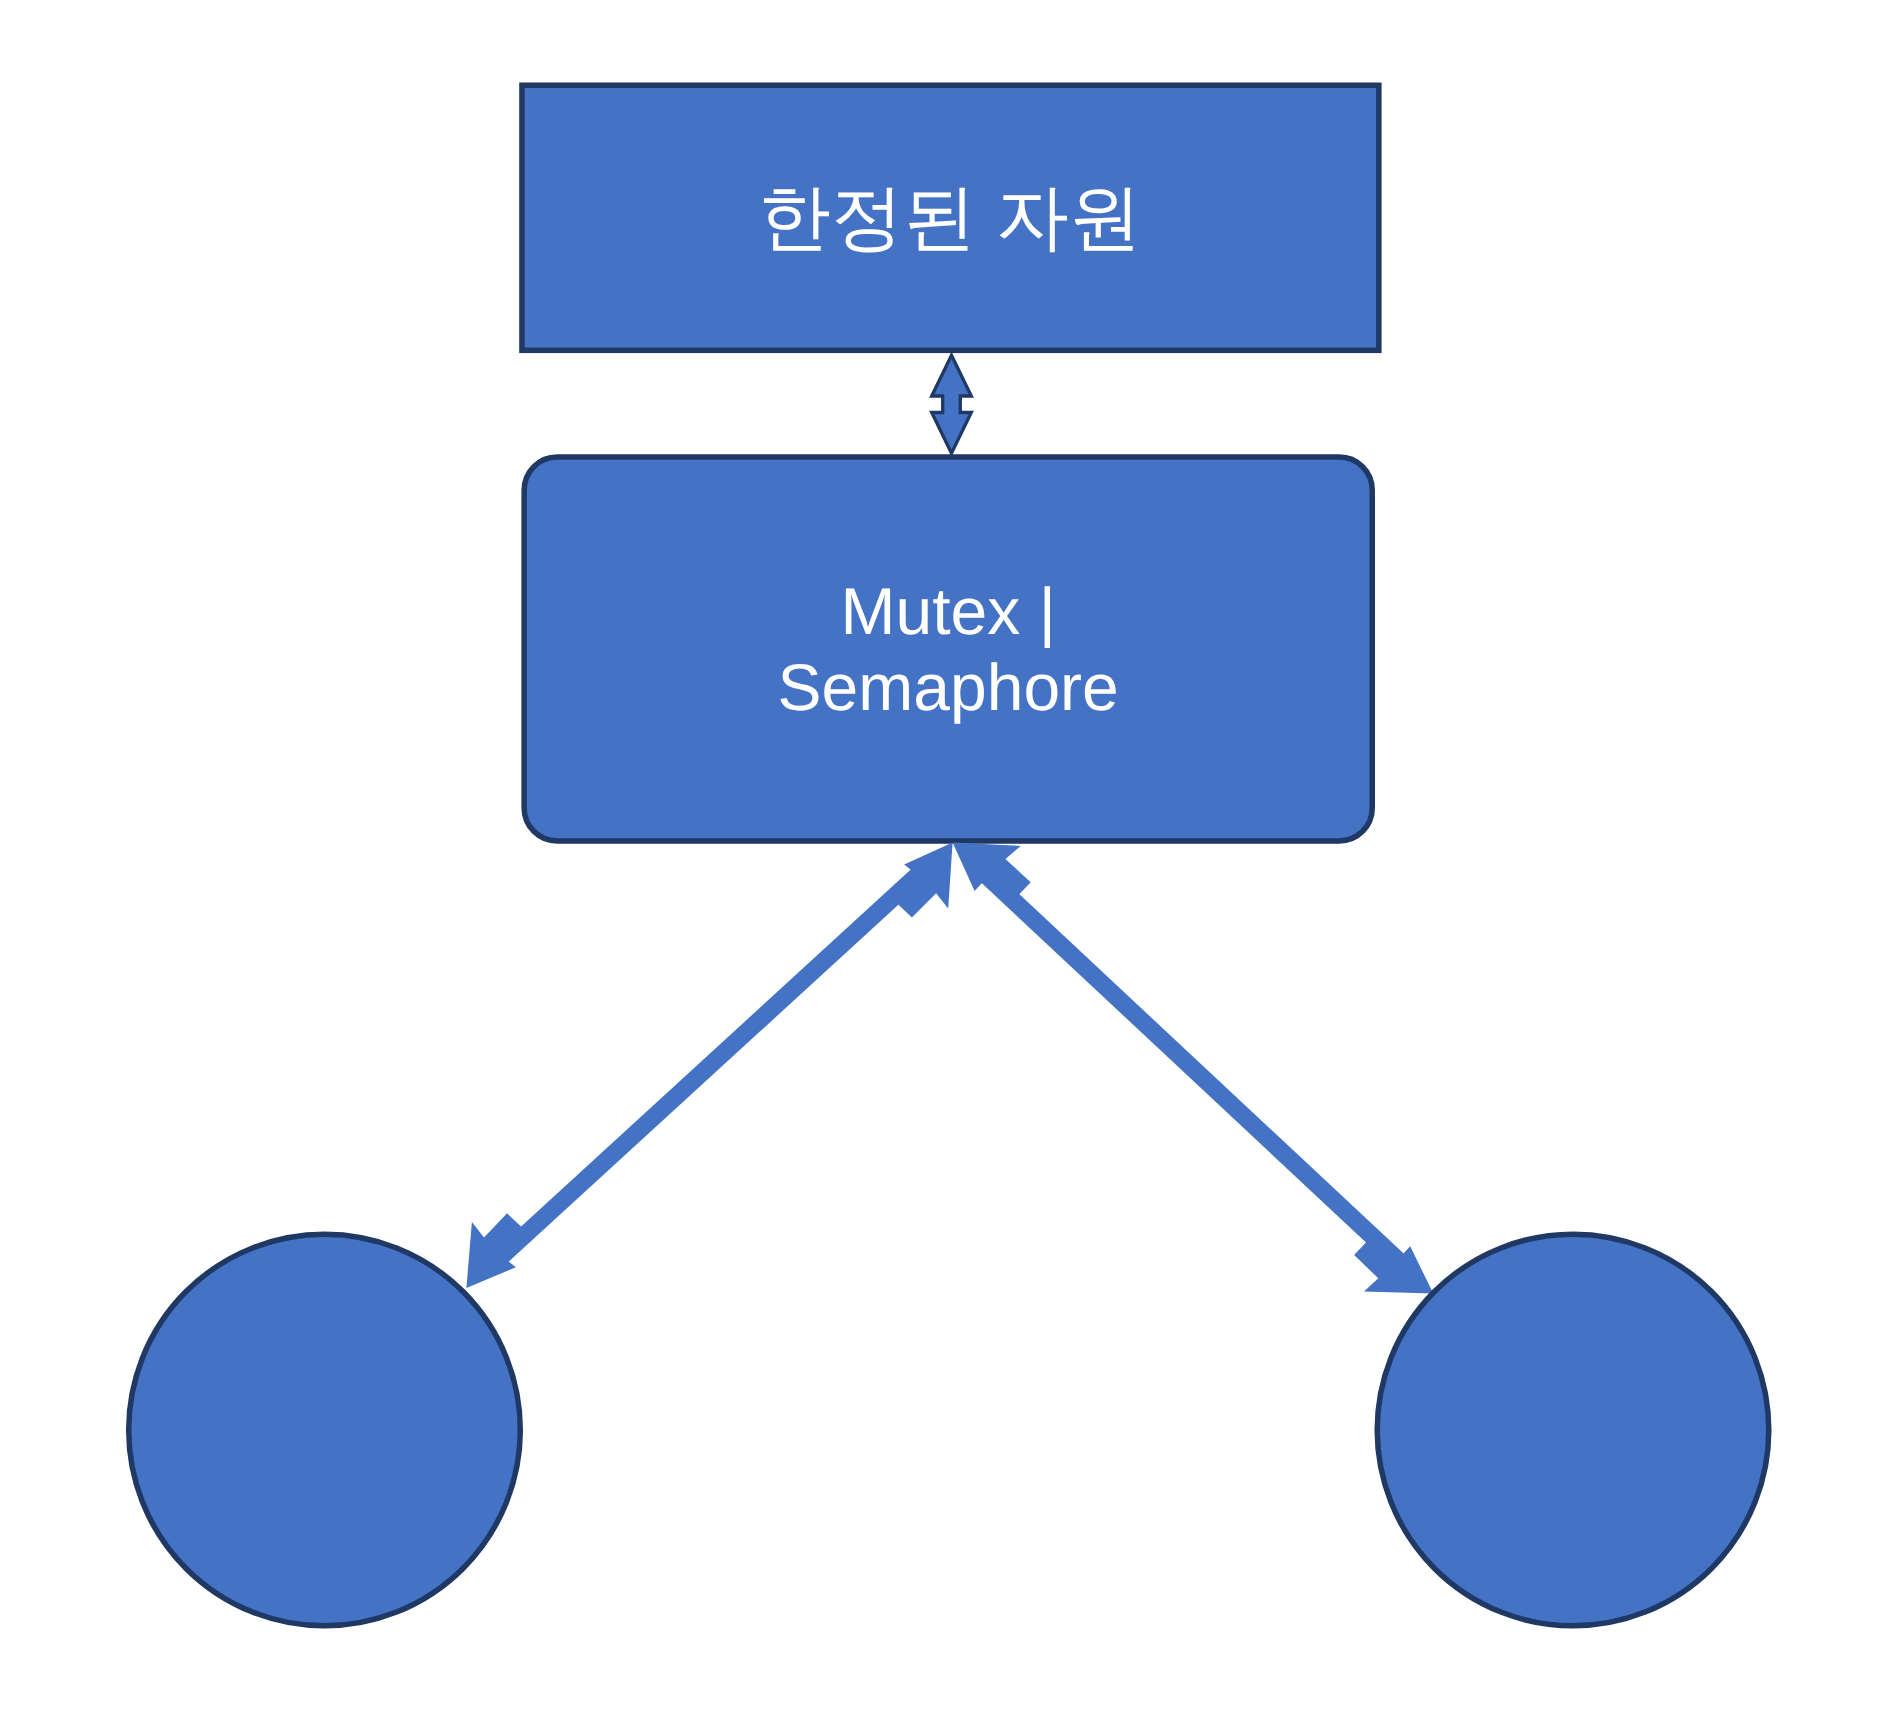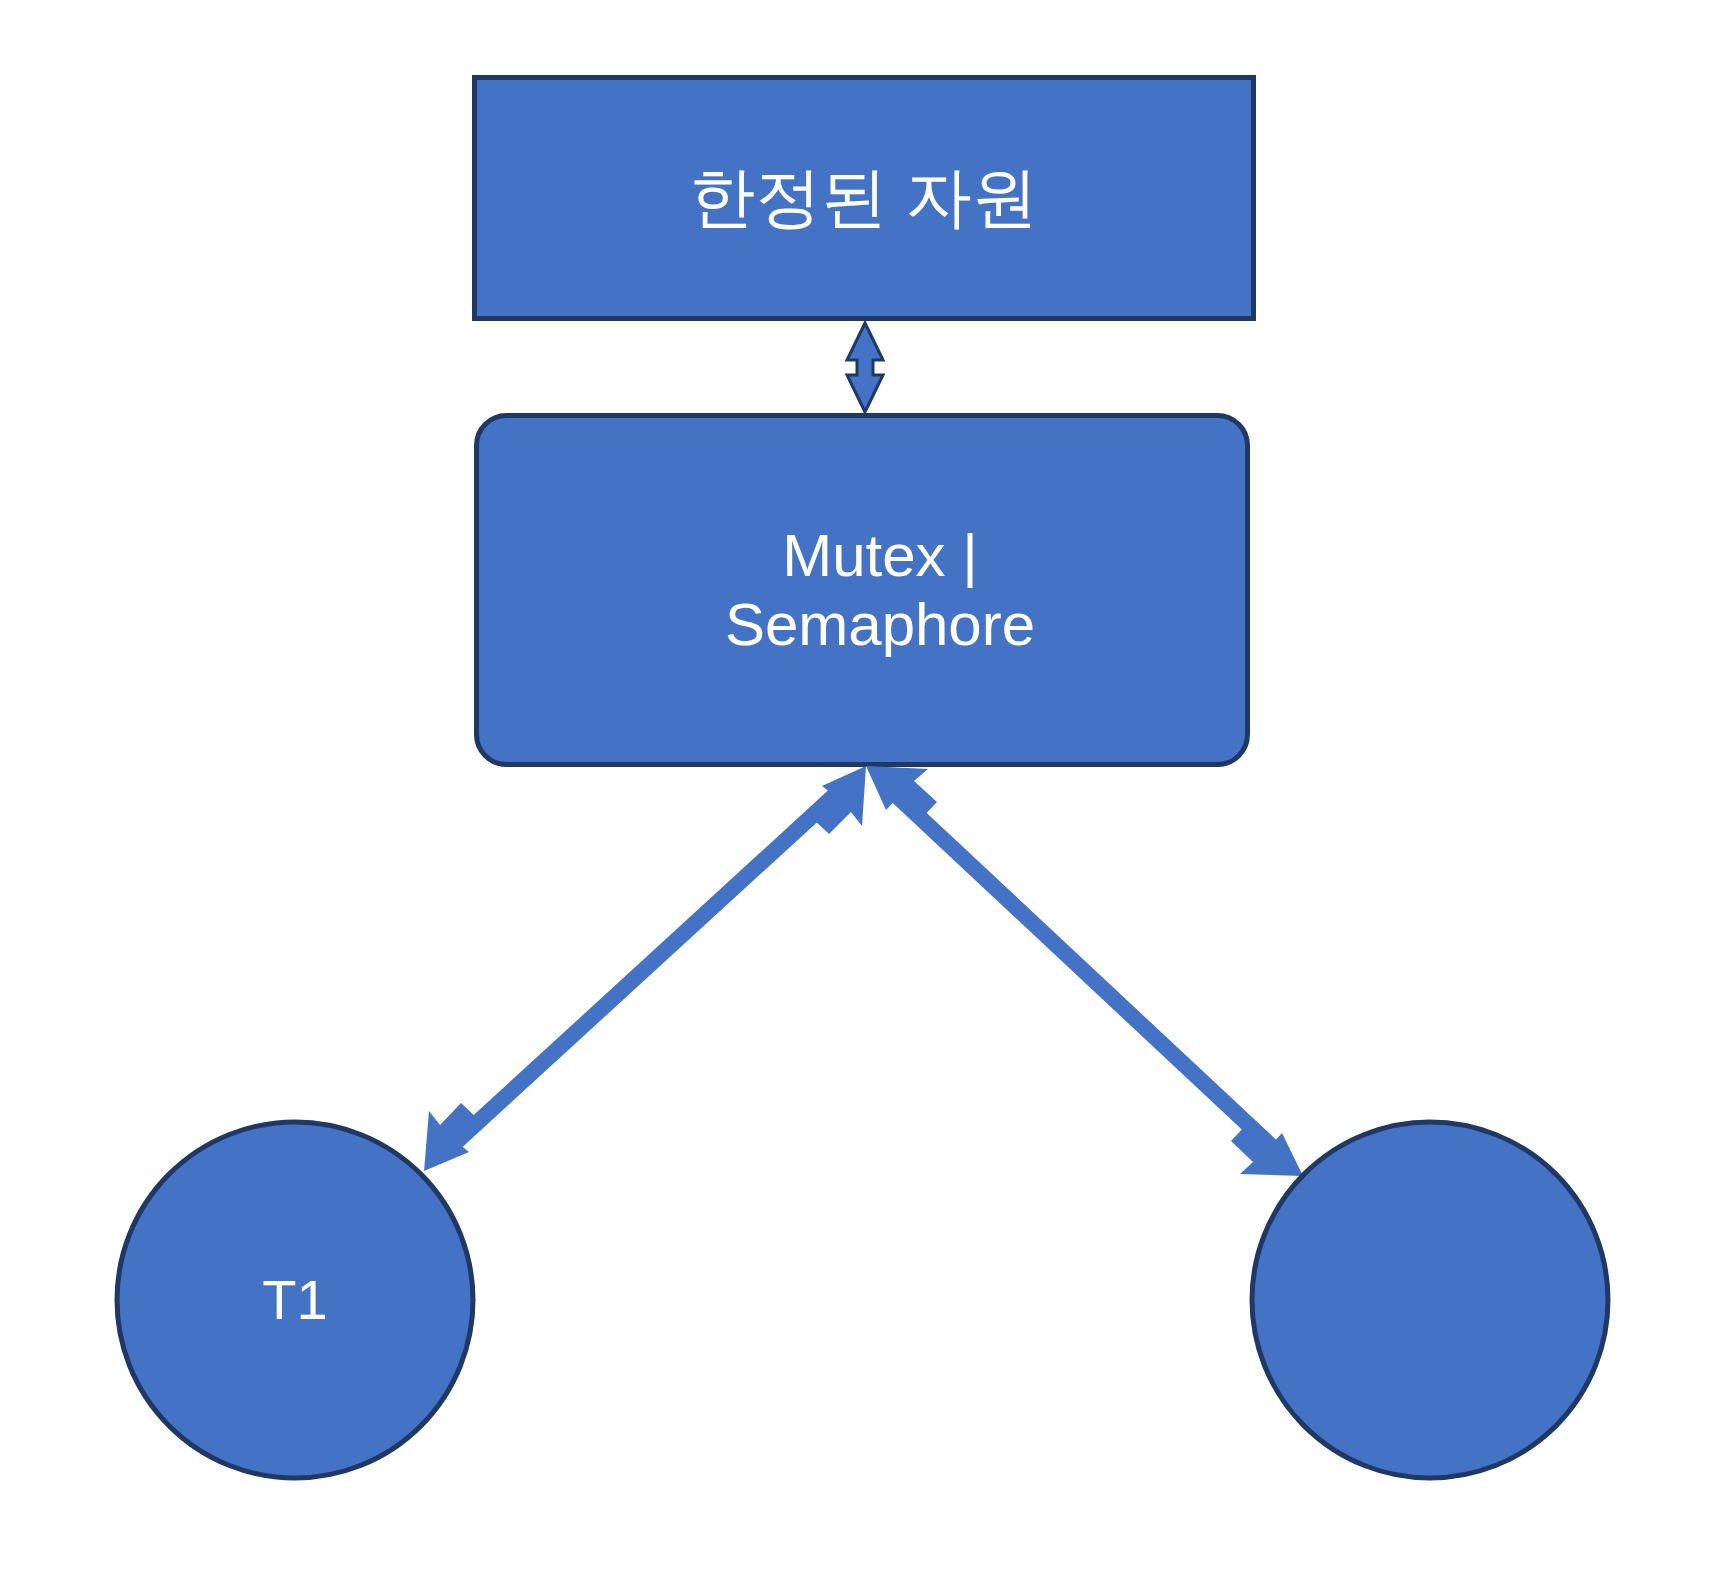--- a/index.html
+++ b/index.html
@@ -45,21 +45,20 @@
     width: 783px;
     height: 245px;
     font-size: 66px;
   }
   #sync-label {
     left: 474px;
     top: 413px;
     width: 776px;
     height: 354px;
     font-size: 60px;
-    padding-left: 18px;
   }
   #t1-label {
     left: 115px;
     top: 1120px;
     width: 360px;
     height: 360px;
     font-size: 56px;
   }
   #t2-label {
     left: 1250px;
@@ -102,16 +101,15 @@
 
     <circle cx="295" cy="1300" r="178" fill="#4472C4" stroke="#1F3864" stroke-width="5"></circle>
     <circle cx="1430" cy="1300" r="178" fill="#4472C4" stroke="#1F3864" stroke-width="5"></circle>
   </svg>
 
   <div class="node-label" id="resource-label">한정된 자원</div>
 
   <div class="node-label" id="sync-label">Mutex |
 Semaphore</div>
 
-  <div class="node-label" id="t1-label">T1</div>
 
 
 </div>
 
 </body></html>

